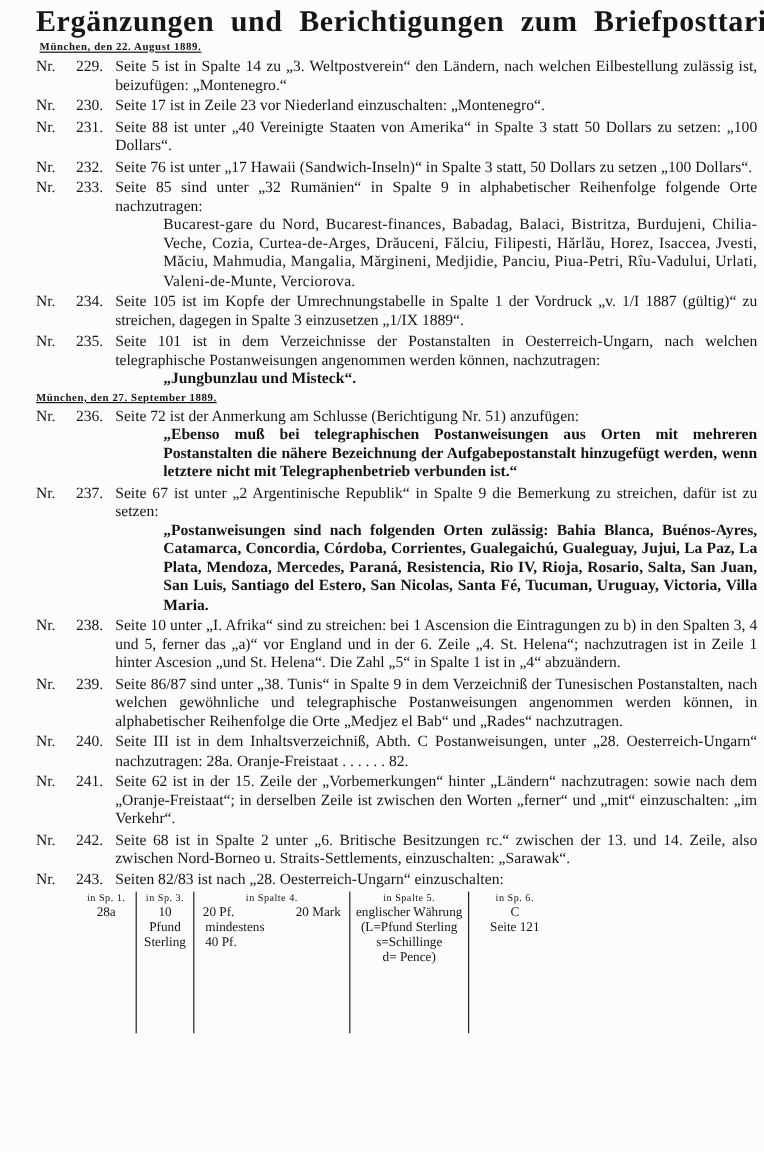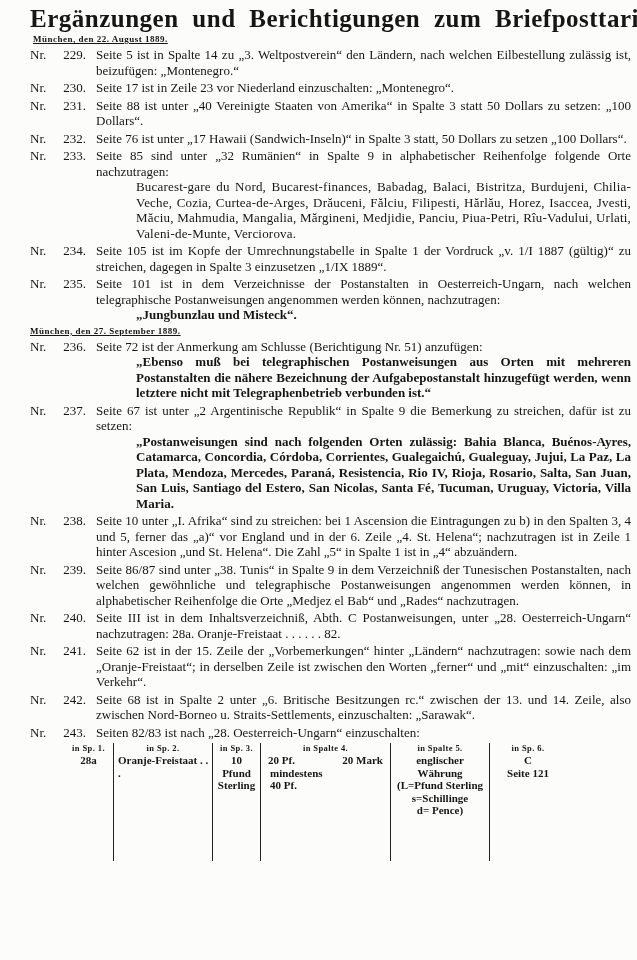--- a/index.html
+++ b/index.html
@@ -55,21 +55,21 @@
     line-height:15.5px;
     text-align:justify;
   }
   .entry-quote.fraktur { font-weight:bold; }
   .entry-quote.antiqua { font-weight:normal; letter-spacing:0.2px; }
   
   .tariff-table {
     display:flex;
     margin:3px 0 0 34px;
     min-height:118px;
-    font-weight:bold;
+    font-weight:normal;
   }
   .tcol { box-sizing:border-box; border-right:1.5px solid #222; padding:0 2px; }
   .tcol.last { border-right:none; }
   .tcol.c1 { width:50px; }
   .tcol.c2 { width:99px; }
   .tcol.c3 { width:48px; }
   .tcol.c4 { width:130px; }
   .tcol.c5 { width:99px; }
   .tcol.c6 { width:76px; }
   .thead {
@@ -234,24 +234,20 @@
           <div class="entry-body">Seiten 82/83 ist nach „28. Oesterreich-Ungarn“ einzuschalten:</div>
         </div>
       </div>
     </div>
 
   <div class="tariff-table">
     <div class="tcol c1">
       <div class="thead">in Sp. 1.</div>
       <div class="tcell">28a</div>
     </div>
-    <div class="tcol c2">
-      <div class="thead">in Sp. 2.</div>
-      <div class="tcell left">Oranje-Freistaat .  .  .</div>
-    </div>
     <div class="tcol c3">
       <div class="thead">in Sp. 3.</div>
       <div class="tcell">10</div>
       <div class="tcell">Pfund</div>
       <div class="tcell">Sterling</div>
     </div>
     <div class="tcol c4">
       <div class="thead">in Spalte 4.</div>
       <div class="c4row">
         <span>20 Pf.</span>

